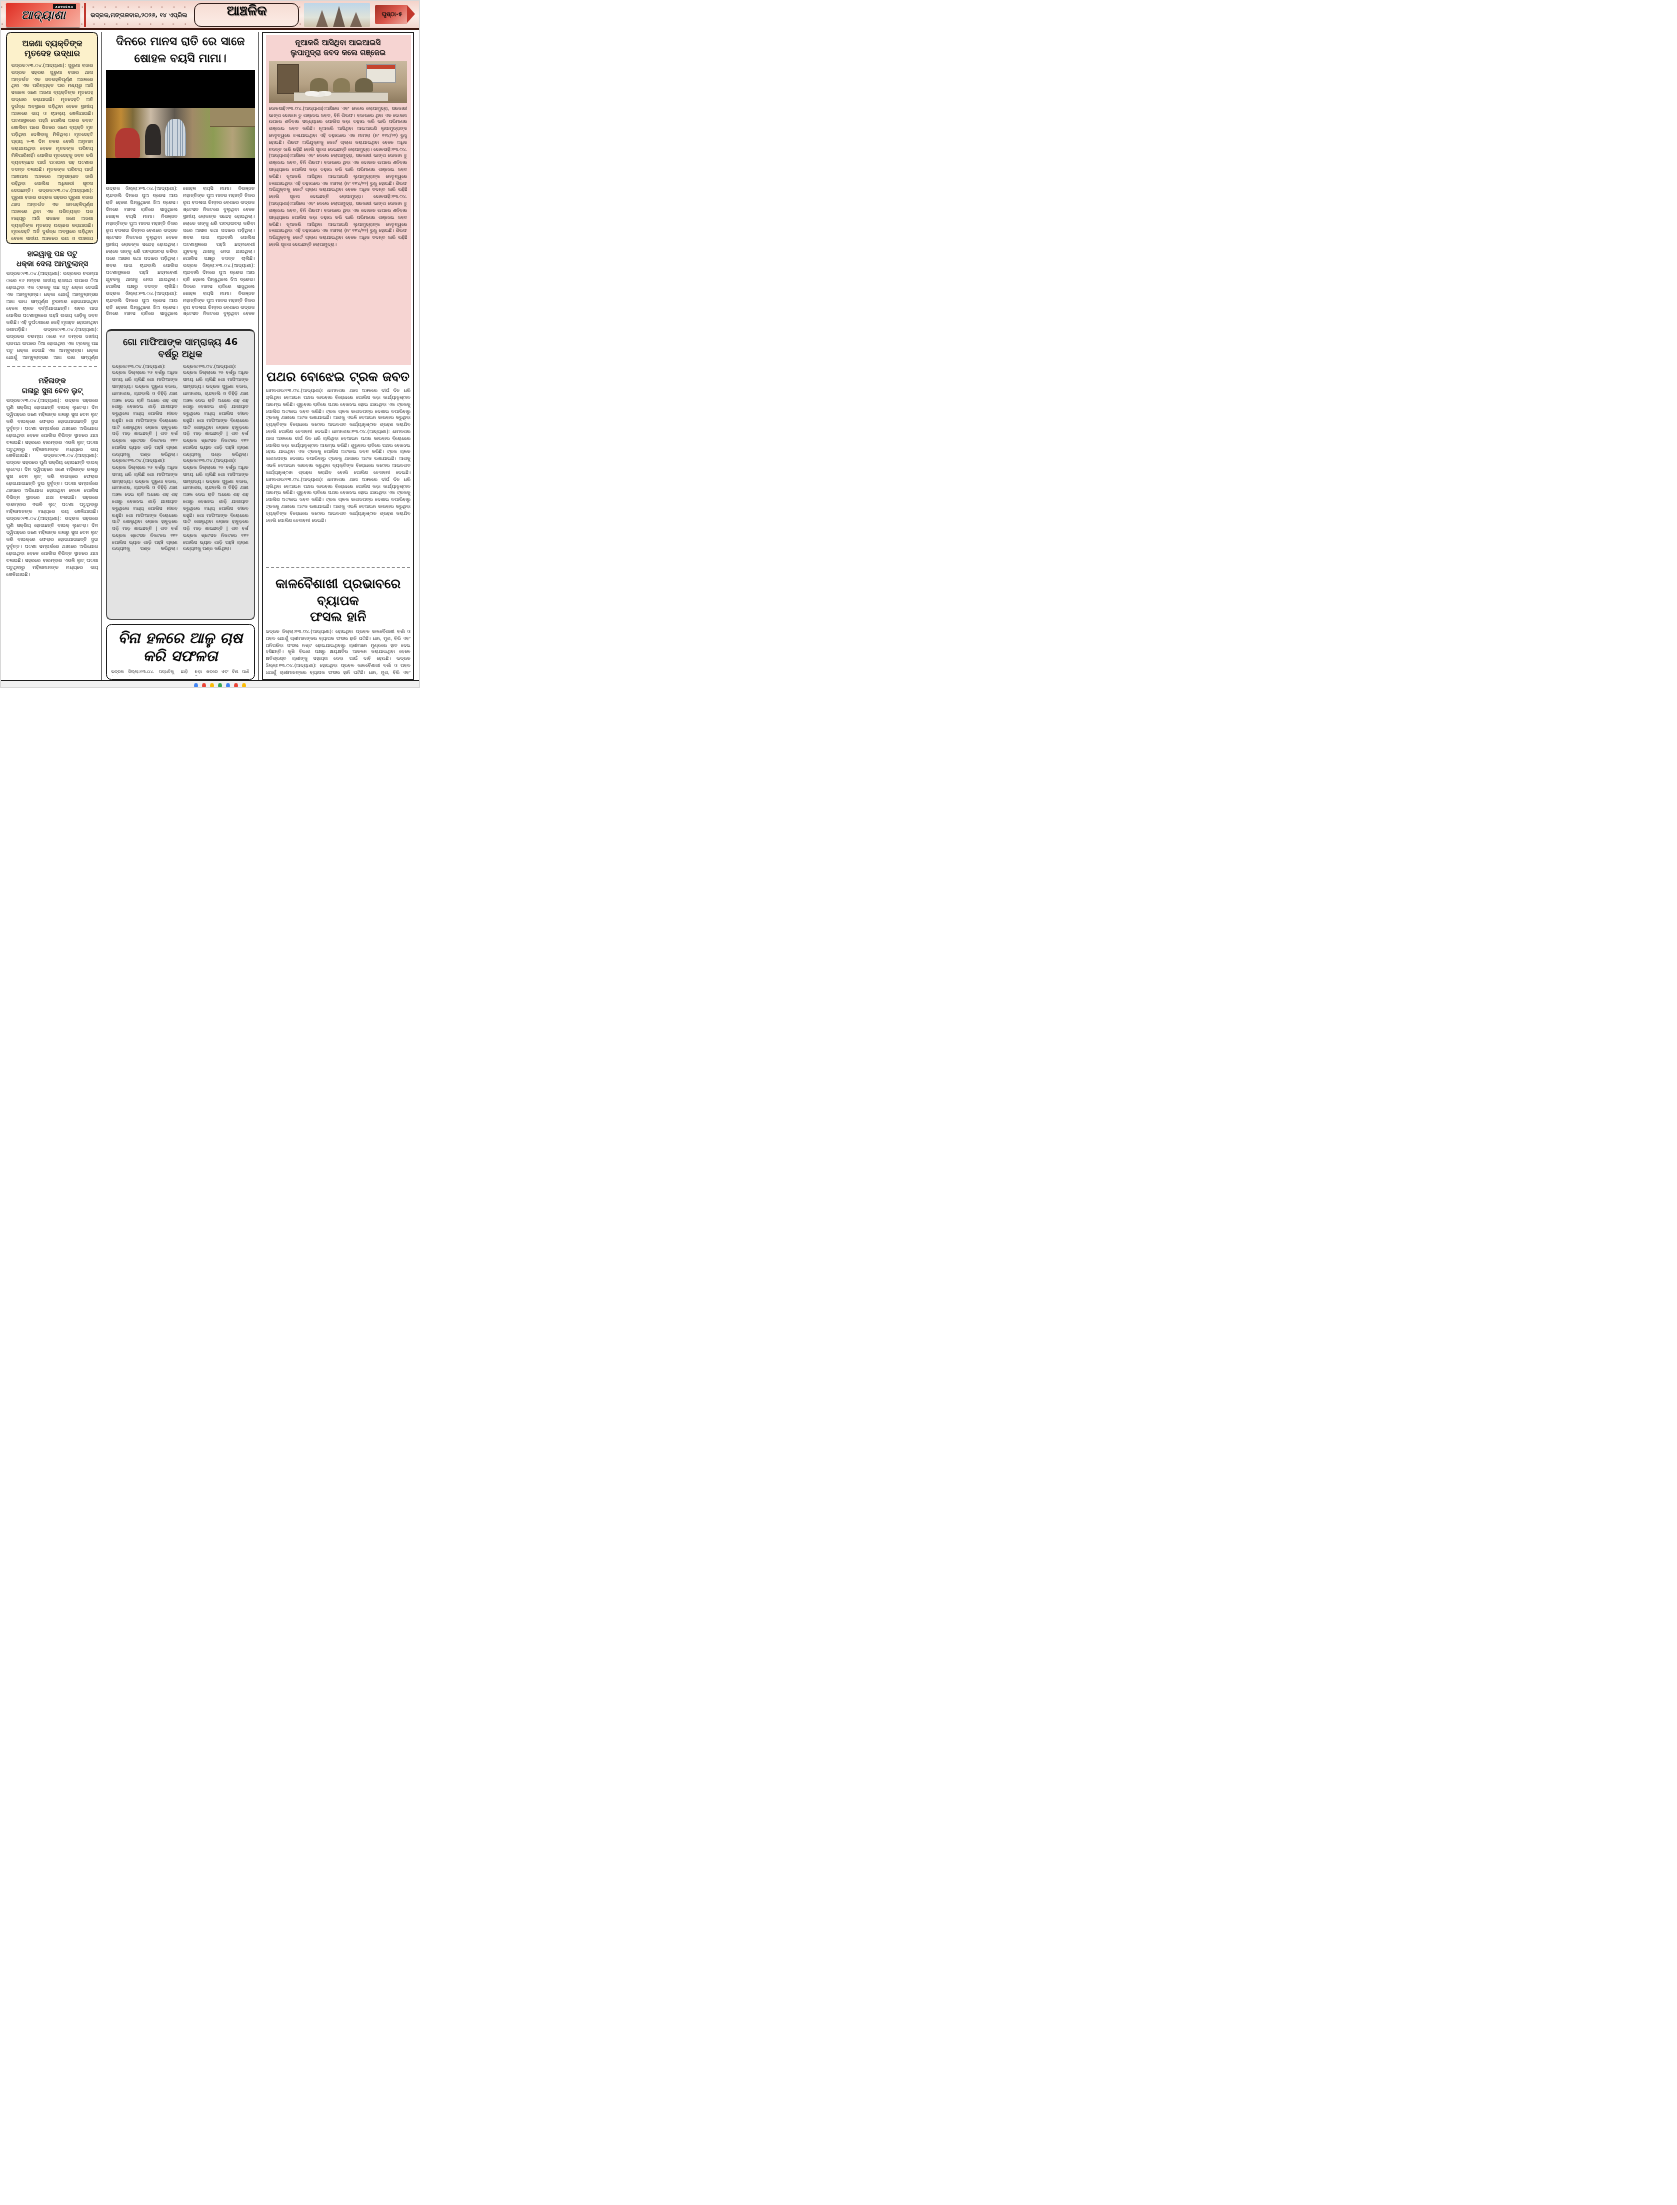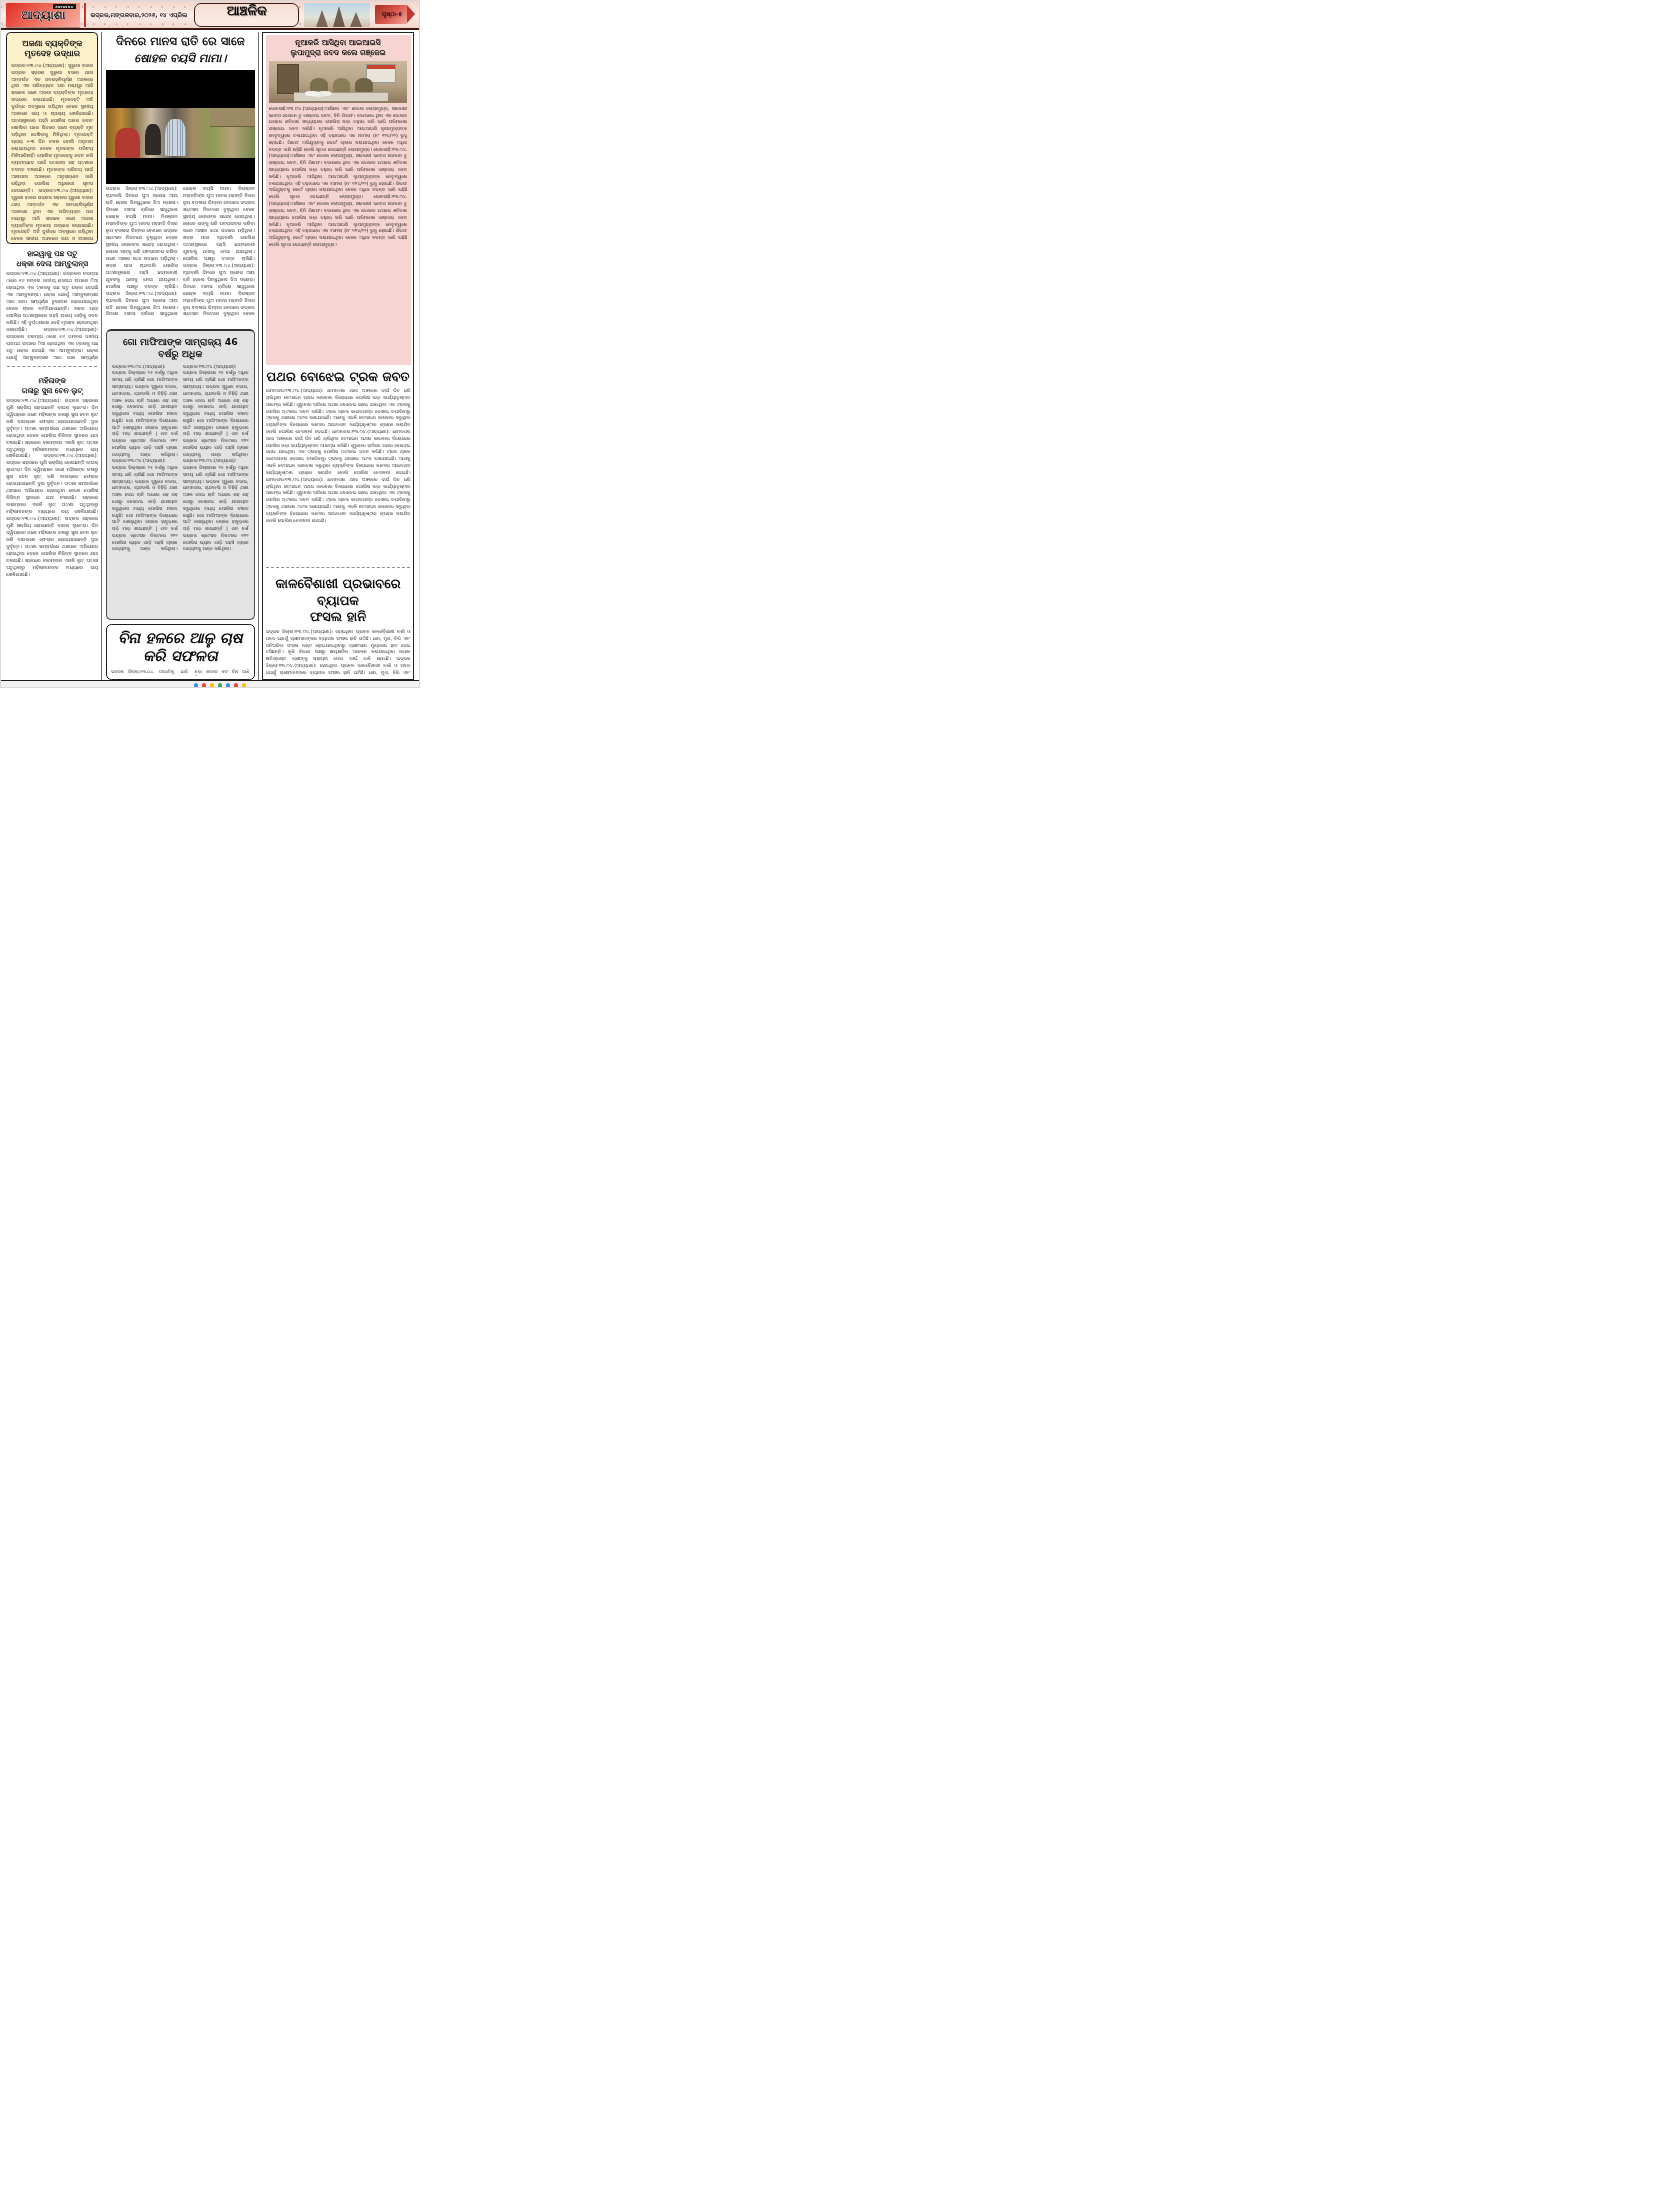--- a/index.html
+++ b/index.html
@@ -12,21 +12,21 @@
   .header{height:27px;display:flex;align-items:center;padding:1.8px 4.4px 1.8px 5.3px;
           background:linear-gradient(180deg,#f4d3ca 0%,#fbeee8 55%,#f3d6cd 100%);
           position:relative;overflow:hidden;}
   .hdr-arrows{position:absolute;inset:0;pointer-events:none;color:#8a5148;opacity:.55;
               font-size:3.5px;line-height:11.5px;letter-spacing:9.7px;white-space:nowrap;overflow:hidden;}
   .hdr-arrows::before{content:"\25B8 \25C2 \25B8 \25C2 \25B8 \25C2 \25B8 \25C2 \25B8 \25C2 \25B8 \25C2 \25B8 \25C2 \25B8 \25C2 \25B8 \25C2 \25B8 \25C2 \25B8 \25C2 \25B8 \25C2 \25B8 \25C2 \25B8";display:block;margin-top:1.3px;}
   .hdr-arrows::after{content:"\25C2 \25B8 \25C2 \25B8 \25C2 \25B8 \25C2 \25B8 \25C2 \25B8 \25C2 \25B8 \25C2 \25B8 \25C2 \25B8 \25C2 \25B8 \25C2 \25B8 \25C2 \25B8 \25C2 \25B8 \25C2 \25B8 \25C2";display:block;margin-top:5.3px;}
   .logo{width:74px;height:24px;flex:none;border-radius:1.3px;position:relative;z-index:2;
         background:linear-gradient(135deg,#de2e24 0%,#ef6a5a 45%,#f7b0a2 100%);
         display:flex;align-items:center;justify-content:center;
-        box-shadow:0 0.4px 0.9px rgba(0,0,0,.4);}
+        box-shadow:0 0.4px 0.9px rgba(0,0,0,.4);font-style:italic;}
   .logo-text{font-size:12px;font-weight:900;color:#0d0d0d;
              text-shadow:0.4px 0.4px 0 #fff,-0.4px -0.4px 0 #fff;line-height:1;}
   .logo-chip{position:absolute;top:1.8px;right:4.4px;background:#111;color:#fff;
              font-size:2.9px;font-weight:700;padding:0.4px 2.6px;letter-spacing:0.4px;}
   .hdr-divider{width:2.2px;height:24px;background:#c0362c;margin:0 4px;flex:none;z-index:2;}
   .dateline{font-size:6px;font-weight:800;color:#141414;z-index:2;white-space:nowrap;}
   .title-box{margin-left:7px;width:105px;height:24px;flex:none;z-index:2;
              border:0.9px solid #32211d;border-radius:7px;
              background:linear-gradient(180deg,#f6ddd4,#fcece6);
              display:flex;justify-content:center;}
@@ -169,21 +169,21 @@
       <div class="lc-art lc-a3">
         <div class="hl">ମହିଳାଙ୍କ</div>
         <div class="hl">ଗଳାରୁ ସୁନା ଚେନ ଲୁଟ୍</div>
         <div class="body-sm just">ଭଦ୍ରକ:୧୩.୦୪.(ଆଦ୍ୟାଶା): ଭଦ୍ରକ ସହରରେ ପୁଣି ସକ୍ରିୟ ହୋଇଛନ୍ତି ବାଇକ୍ ଲୁଟେରା। ଦିନ ଦ୍ୱିପହରେ ଜଣେ ମହିଳାଙ୍କ ଗଳାରୁ ସୁନା ଚେନ ଲୁଟ୍ କରି ବାଇକ୍‌ରେ ଫେରାର ହୋଇଯାଇଛନ୍ତି ଦୁଇ ଦୁର୍ବୃତ୍ତ। ଘଟଣା ସମ୍ପର୍କରେ ଥାନାରେ ଅଭିଯୋଗ ହୋଇଥିବା ବେଳେ ପୋଲିସ ବିଭିନ୍ନ ସ୍ଥାନରେ ଯାଞ୍ଚ ଚଳାଇଛି। ସହରରେ ବାରମ୍ବାର ଏଭଳି ଲୁଟ୍ ଘଟଣା ଘଟୁଥିବାରୁ ମହିଳାମାନଙ୍କ ମଧ୍ୟରେ ଭୟ ଖେଳିଯାଇଛି। ଭଦ୍ରକ:୧୩.୦୪.(ଆଦ୍ୟାଶା): ଭଦ୍ରକ ସହରରେ ପୁଣି ସକ୍ରିୟ ହୋଇଛନ୍ତି ବାଇକ୍ ଲୁଟେରା। ଦିନ ଦ୍ୱିପହରେ ଜଣେ ମହିଳାଙ୍କ ଗଳାରୁ ସୁନା ଚେନ ଲୁଟ୍ କରି ବାଇକ୍‌ରେ ଫେରାର ହୋଇଯାଇଛନ୍ତି ଦୁଇ ଦୁର୍ବୃତ୍ତ। ଘଟଣା ସମ୍ପର୍କରେ ଥାନାରେ ଅଭିଯୋଗ ହୋଇଥିବା ବେଳେ ପୋଲିସ ବିଭିନ୍ନ ସ୍ଥାନରେ ଯାଞ୍ଚ ଚଳାଇଛି। ସହରରେ ବାରମ୍ବାର ଏଭଳି ଲୁଟ୍ ଘଟଣା ଘଟୁଥିବାରୁ ମହିଳାମାନଙ୍କ ମଧ୍ୟରେ ଭୟ ଖେଳିଯାଇଛି। ଭଦ୍ରକ:୧୩.୦୪.(ଆଦ୍ୟାଶା): ଭଦ୍ରକ ସହରରେ ପୁଣି ସକ୍ରିୟ ହୋଇଛନ୍ତି ବାଇକ୍ ଲୁଟେରା। ଦିନ ଦ୍ୱିପହରେ ଜଣେ ମହିଳାଙ୍କ ଗଳାରୁ ସୁନା ଚେନ ଲୁଟ୍ କରି ବାଇକ୍‌ରେ ଫେରାର ହୋଇଯାଇଛନ୍ତି ଦୁଇ ଦୁର୍ବୃତ୍ତ। ଘଟଣା ସମ୍ପର୍କରେ ଥାନାରେ ଅଭିଯୋଗ ହୋଇଥିବା ବେଳେ ପୋଲିସ ବିଭିନ୍ନ ସ୍ଥାନରେ ଯାଞ୍ଚ ଚଳାଇଛି। ସହରରେ ବାରମ୍ବାର ଏଭଳି ଲୁଟ୍ ଘଟଣା ଘଟୁଥିବାରୁ ମହିଳାମାନଙ୍କ ମଧ୍ୟରେ ଭୟ ଖେଳିଯାଇଛି।</div>
       </div>
     </div>
 
     <div class="col-center">
       <div>
         <div class="hl lead-hl">ଦିନରେ ମାନସ ରାତି ରେ ସାଜେ</div>
-        <div class="hl lead-hl" style="margin-top:-1.8px;font-style:italic;">ଷୋହଳ ବୟସି ମାମା।</div>
+        <div class="hl lead-hl" style="margin-top:-1.8px;">ଷୋହଳ ବୟସି ମାମା।</div>
       </div>
       <div class="photo-main">
         <div class="pm-scene"></div>
         <div class="pm-fig pm-red"></div>
         <div class="pm-fig pm-dark"></div>
         <div class="pm-fig pm-plaid"></div>
         <div class="pm-roof"></div>
       </div>
       <div class="lead-body just">ଭଦ୍ରକ ଜିଲ୍ଲା:୧୩.୦୪.(ଆଦ୍ୟାଶା): ଚାନ୍ଦବାଲି ଦିନରେ ପୁଅ ଡ୍ରେସ ଆଉ ରାତି ହେଲେ ପିନ୍ଧୁଥିଲେ ଝିଅ ଡ୍ରେସ। ଦିନରେ ମାନସ ରାତିରେ ସାଜୁଥିଲେ ଷୋହଳ ବୟସି ମାମା। ନିରଞ୍ଜନ ମହାନ୍ତିଙ୍କ ପୁଅ ମାନସ ମହାନ୍ତି ନିଜର ରୂପ ବଦଳାଇ କିନ୍ନର ବେଶରେ ଭଦ୍ରକ ଷ୍ଟେସନ ନିକଟରେ ବୁଲୁଥିବା ବେଳେ ସ୍ଥାନୀୟ ଲୋକଙ୍କ ସନ୍ଦେହ ହୋଇଥିଲା। ଲୋକେ ତାଙ୍କୁ ଧରି ପଚରାଉଚରା କରିବା ପରେ ଆସଲ କଥା ପଦାରେ ପଡ଼ିଥିଲା। ଖବର ପାଇ ଚାନ୍ଦବାଲି ପୋଲିସ ଘଟଣାସ୍ଥଳରେ ପହଞ୍ଚି ଛଦ୍ମବେଶୀ ଯୁବକକୁ ଥାନାକୁ ନେଇ ଯାଇଥିଲା। ପୋଲିସ ପକ୍ଷରୁ ତଦନ୍ତ ଚାଲିଛି। ଭଦ୍ରକ ଜିଲ୍ଲା:୧୩.୦୪.(ଆଦ୍ୟାଶା): ଚାନ୍ଦବାଲି ଦିନରେ ପୁଅ ଡ୍ରେସ ଆଉ ରାତି ହେଲେ ପିନ୍ଧୁଥିଲେ ଝିଅ ଡ୍ରେସ। ଦିନରେ ମାନସ ରାତିରେ ସାଜୁଥିଲେ ଷୋହଳ ବୟସି ମାମା। ନିରଞ୍ଜନ ମହାନ୍ତିଙ୍କ ପୁଅ ମାନସ ମହାନ୍ତି ନିଜର ରୂପ ବଦଳାଇ କିନ୍ନର ବେଶରେ ଭଦ୍ରକ ଷ୍ଟେସନ ନିକଟରେ ବୁଲୁଥିବା ବେଳେ ସ୍ଥାନୀୟ ଲୋକଙ୍କ ସନ୍ଦେହ ହୋଇଥିଲା। ଲୋକେ ତାଙ୍କୁ ଧରି ପଚରାଉଚରା କରିବା ପରେ ଆସଲ କଥା ପଦାରେ ପଡ଼ିଥିଲା। ଖବର ପାଇ ଚାନ୍ଦବାଲି ପୋଲିସ ଘଟଣାସ୍ଥଳରେ ପହଞ୍ଚି ଛଦ୍ମବେଶୀ ଯୁବକକୁ ଥାନାକୁ ନେଇ ଯାଇଥିଲା। ପୋଲିସ ପକ୍ଷରୁ ତଦନ୍ତ ଚାଲିଛି। ଭଦ୍ରକ ଜିଲ୍ଲା:୧୩.୦୪.(ଆଦ୍ୟାଶା): ଚାନ୍ଦବାଲି ଦିନରେ ପୁଅ ଡ୍ରେସ ଆଉ ରାତି ହେଲେ ପିନ୍ଧୁଥିଲେ ଝିଅ ଡ୍ରେସ। ଦିନରେ ମାନସ ରାତିରେ ସାଜୁଥିଲେ ଷୋହଳ ବୟସି ମାମା। ନିରଞ୍ଜନ ମହାନ୍ତିଙ୍କ ପୁଅ ମାନସ ମହାନ୍ତି ନିଜର ରୂପ ବଦଳାଇ କିନ୍ନର ବେଶରେ ଭଦ୍ରକ ଷ୍ଟେସନ ନିକଟରେ ବୁଲୁଥିବା ବେଳେ ସ୍ଥାନୀୟ ଲୋକଙ୍କ ସନ୍ଦେହ ହୋଇଥିଲା। ଲୋକେ ତାଙ୍କୁ ଧରି ପଚରାଉଚରା କରିବା ପରେ ଆସଲ କଥା ପଦାରେ ପଡ଼ିଥିଲା। ଖବର ପାଇ ଚାନ୍ଦବାଲି ପୋଲିସ ଘଟଣାସ୍ଥଳରେ ପହଞ୍ଚି ଛଦ୍ମବେଶୀ ଯୁବକକୁ ଥାନାକୁ ନେଇ ଯାଇଥିଲା। ପୋଲିସ ପକ୍ଷରୁ ତଦନ୍ତ ଚାଲିଛି।</div>
 

